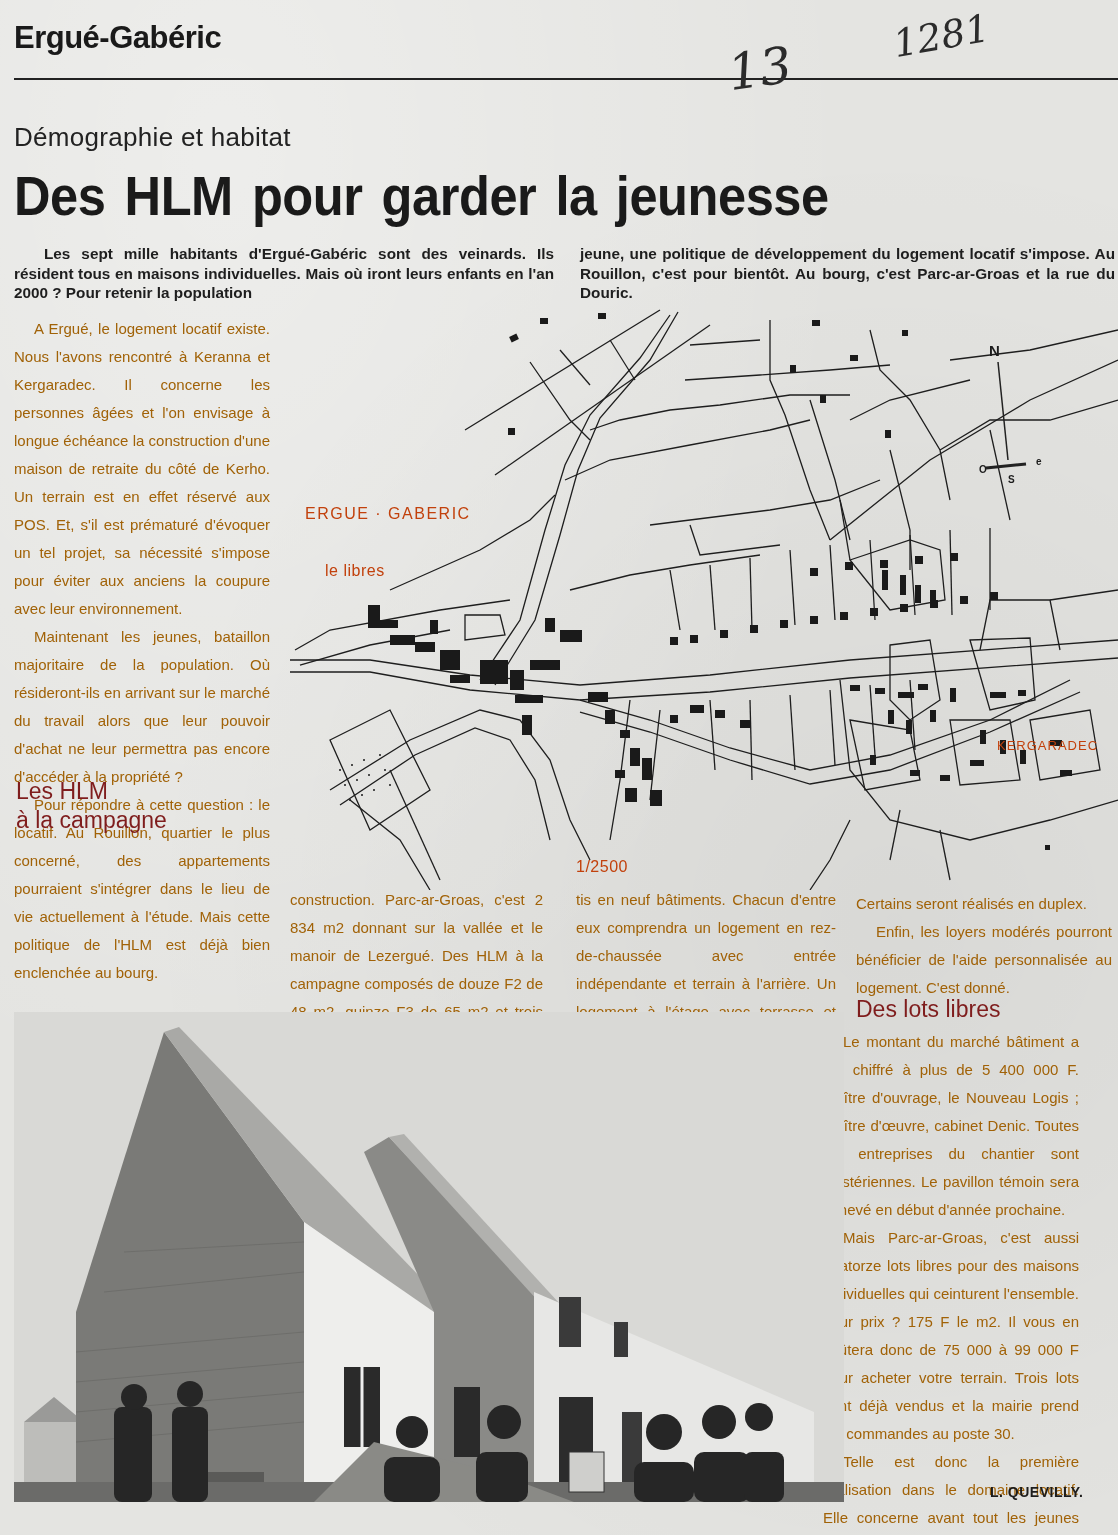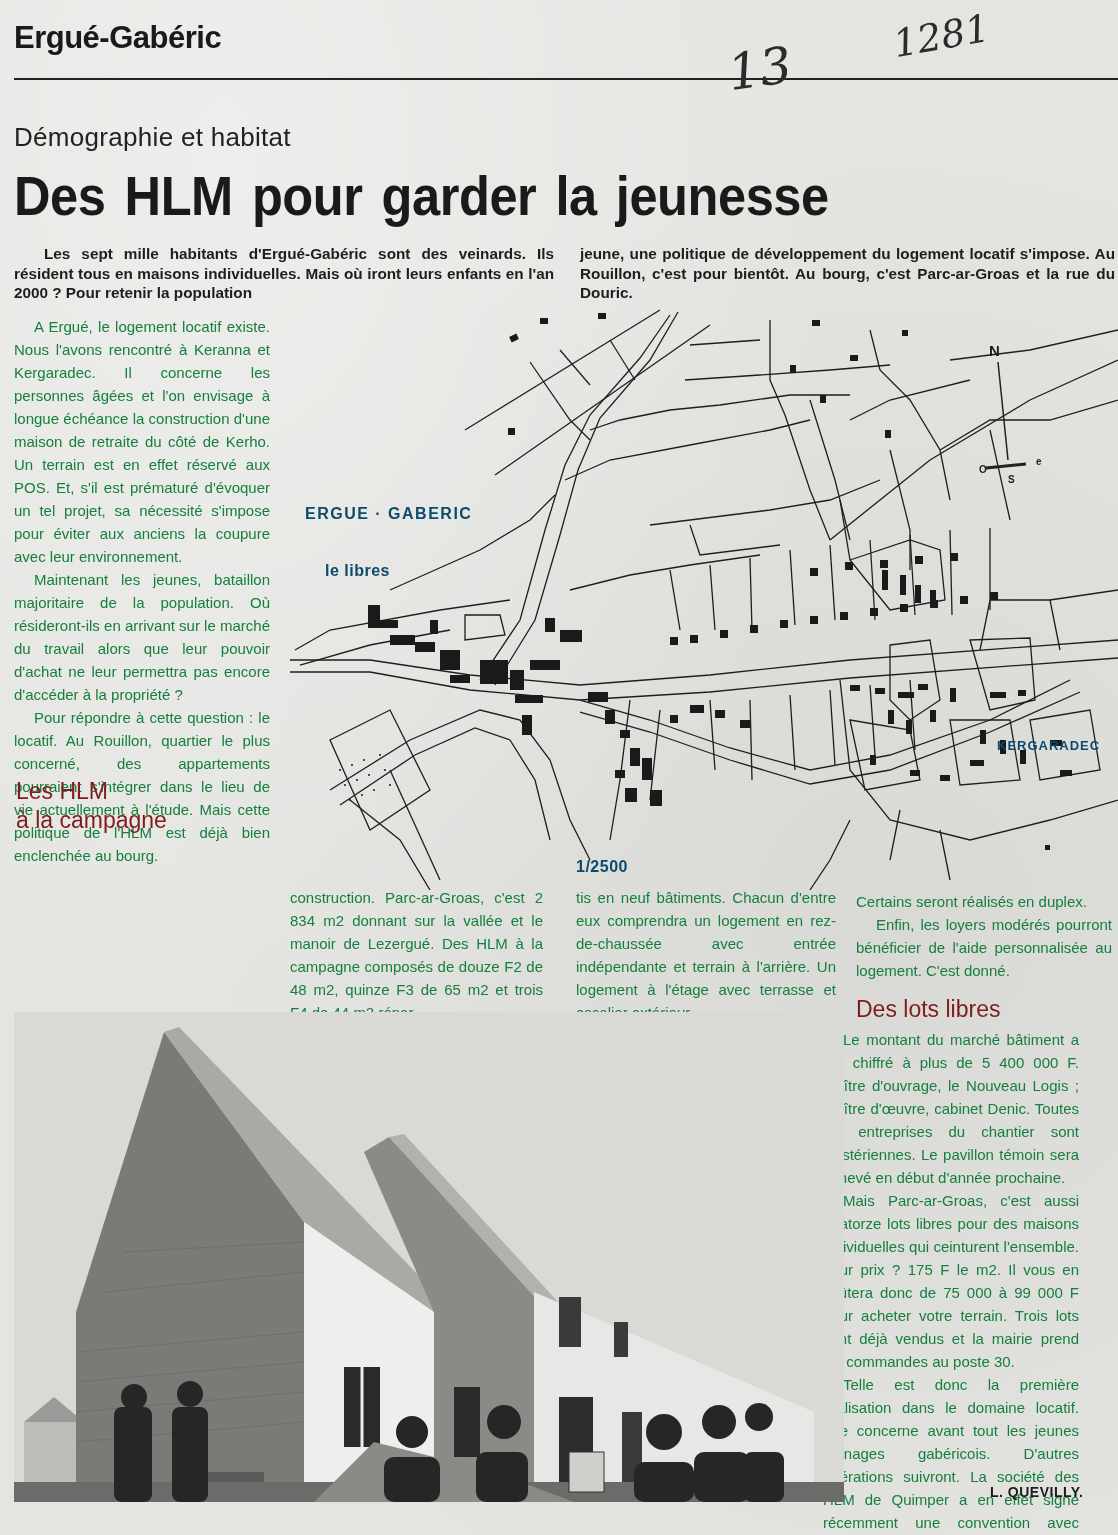--- a/index.html
+++ b/index.html
@@ -33,21 +33,21 @@
     letter-spacing: -0.5px; word-spacing: 6px; white-space: nowrap;
     transform: scaleX(0.92); transform-origin: left top;
   }
   .lede {
     font-size: 15.3px; font-weight: bold; line-height: 19.5px; text-align: justify;
     color: #1e1e1e;
   }
   .lede-left { left: 14px; top: 244px; width: 540px; text-indent: 30px; }
   .lede-right { left: 580px; top: 244px; width: 535px; }
   .body-text {
-    font-size: 15px; line-height: 23px; text-align: justify; color: #15803d;
+    font-size: 15px; line-height: 28px; text-align: justify; color: #a16207;
   }
   .body-text p { margin: 0; text-indent: 20px; }
   .col1a { left: 14px; top: 315px; width: 256px; }
   .subhead { font-size: 23px; color: #7f1d1d; line-height: 29px; }
   .sub1 { left: 16px; top: 777px; }
   .col1b { left: 14px; top: 846px; width: 256px; }
   .col2 { left: 290px; top: 886px; width: 253px; }
   .col3 { left: 576px; top: 886px; width: 260px; }
   .col3 p { text-indent: 0; }
   .col2 p:first-child { text-indent: 0; }
@@ -55,21 +55,21 @@
   .col4a p:first-child { text-indent: 0; }
   .sub2 { left: 856px; top: 995px; font-size: 23px; }
   .col4b { left: 823px; top: 1028px; width: 256px; }
   .byline {
     left: 990px; top: 1484px; font-size: 14px; font-weight: bold; letter-spacing: 0.5px;
   }
   .map {
     left: 290px; top: 300px; width: 828px; height: 590px;
   }
   .map svg { width: 100%; height: 100%; display: block; }
-  .map-label { font-weight: bold; color: #0c4a6e; letter-spacing: 1.5px; }
+  .map-label { font-weight: normal; color: #c2410c; letter-spacing: 1.5px; }
   .ml-town { left: 305px; top: 505px; font-size: 16px; }
   .ml-bourg { left: 325px; top: 562px; font-size: 16px; letter-spacing: 0.5px; }
   .ml-kerg { left: 997px; top: 738px; font-size: 13px; letter-spacing: 1px; }
   .ml-scale { left: 576px; top: 858px; font-size: 16px; letter-spacing: 0.5px; }
   .compass-n { left: 989px; top: 342px; font-size: 15px; font-weight: bold; }
   .compass-o { left: 979px; top: 464px; font-size: 10px; font-weight: bold; }
   .compass-e { left: 1036px; top: 456px; font-size: 10px; font-weight: bold; }
   .compass-s { left: 1008px; top: 474px; font-size: 10px; font-weight: bold; }
   .photo {
     left: 14px; top: 1012px; width: 830px; height: 490px; overflow: hidden;

